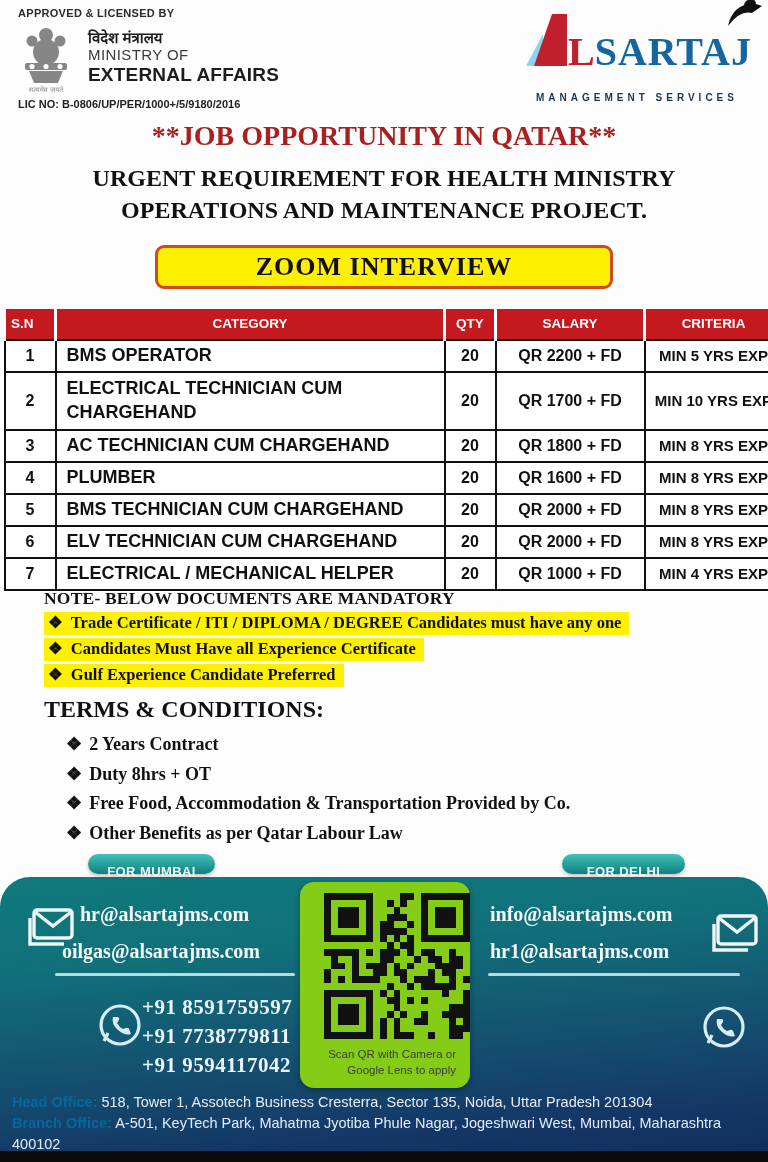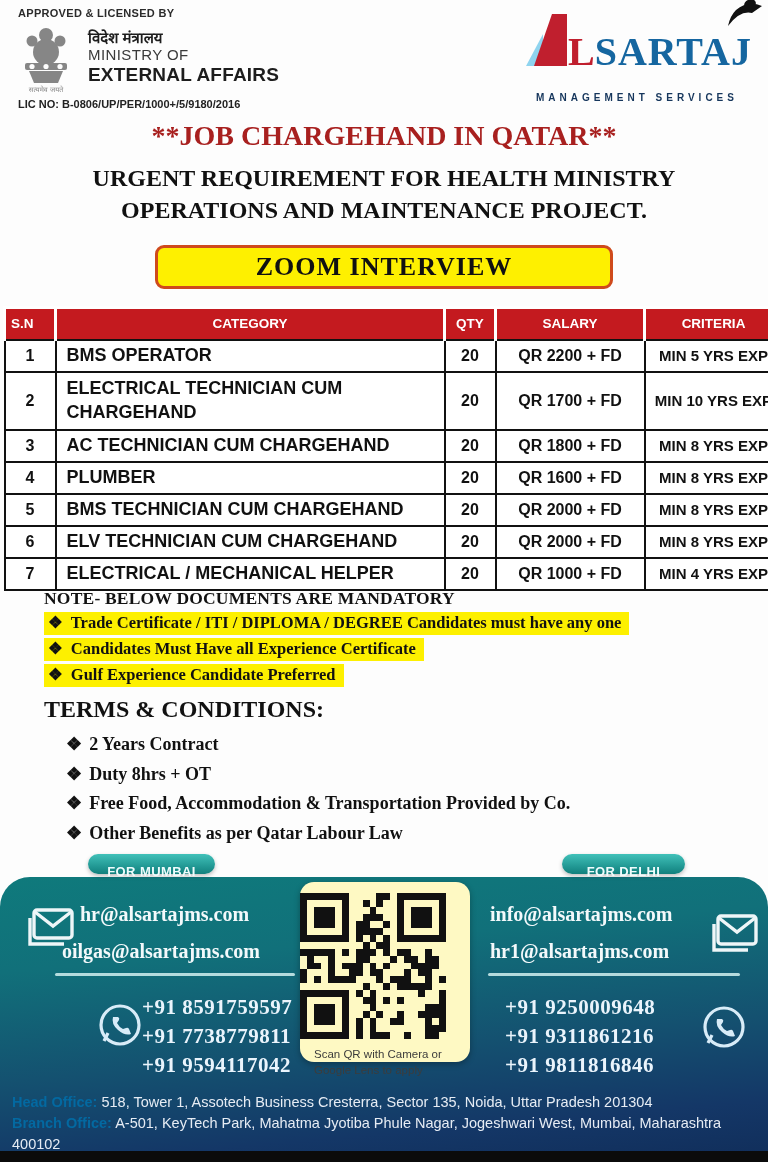--- a/index.html
+++ b/index.html
@@ -77,22 +77,22 @@
   .emails-right{left:490px;top:896px;text-align:left;}
   .divider{top:973px;height:3px;background:rgba(210,240,240,.85);border-radius:2px;}
   .div-left{left:55px;width:240px;}
   .div-right{left:488px;width:252px;}
 
   .phones{font-family:"Liberation Serif",serif;font-size:21px;font-weight:800;color:#eaf4fc;
           line-height:29px;letter-spacing:.5px;white-space:nowrap;}
   .phones-left{left:142px;top:993px;}
   .phones-right{left:505px;top:993px;}
 
-  .qrbox{left:300px;top:882px;width:170px;height:180px;background:#fef9c3;border-radius:14px;
-         box-shadow:0 2px 6px rgba(0,0,0,.3);text-align:left;}
+  .qrbox{left:300px;top:882px;width:170px;height:206px;background:#84cc16;border-radius:14px;
+         box-shadow:0 2px 6px rgba(0,0,0,.3);text-align:right;}
   .qrbox svg{margin-top:11px;}
   .qr-caption{font-size:11.5px;color:#3c3c3c;line-height:1.35;margin-top:4px;padding:0 14px;font-weight:500;}
 
   .footer{left:12px;top:1092px;width:748px;font-size:14.5px;color:#e6ecf4;line-height:21px;}
   .footer b{color:#0369a1;font-weight:800;}
   .blackbar{left:0;top:1151px;width:768px;height:11px;background:#0b0b0b;}
 </style>
 </head>
 <body>
 
@@ -138,21 +138,21 @@
       <span class="figure">
         <svg width="38" height="30" viewBox="0 0 38 30">
           <ellipse cx="24" cy="6" rx="6" ry="4.5" fill="#111" transform="rotate(-20 24 6)"></ellipse>
           <path d="M2 28 Q14 12 26 15 L36 8 Q22 2 10 12 Q4 18 2 28 Z" fill="#111"></path>
         </svg>
       </span>
     </div>
     <div class="logo-tag">MANAGEMENT SERVICES</div>
   </div>
 
-  <div class="abs title">**JOB CHARGEHAND IN QATAR**</div>
+  <div class="abs title">**JOB OPPORTUNITY IN QATAR**</div>
   <div class="abs subtitle">
     <div>URGENT REQUIREMENT FOR HEALTH MINISTRY</div>
     <div>OPERATIONS AND MAINTENANCE PROJECT.</div>
   </div>
   <div class="abs banner">ZOOM INTERVIEW</div>
 
   <table class="jobs abs">
     <thead>
         <tr>
           <th class="col0">S.N</th>
@@ -285,25 +285,20 @@
       <path d="M10 41 L14 33" stroke="#d8ecf8" stroke-width="3.2" fill="none"></path>
       <path d="M19 17 q-2 7 5 13 q7 6 13 4 l-2-5 q-1-2-3-1 l-3 1 q-4-2-6-6 l2-3 q1-2-1-3 Z" fill="#d8ecf8"></path>
     </svg>
   </div>
   <div class="abs phones phones-left">
       <div>+91 8591759597</div>
       <div>+91 7738779811</div>
       <div>+91 9594117042</div>
     </div>
 
-  <div class="abs phones phones-right">
-      <div>+91 9250009648</div>
-      <div>+91 9311861216</div>
-      <div>+91 9811816846</div>
-    </div>
   <div class="abs" style="left:698px;top:1002px;">
     <svg width="52" height="52" viewBox="0 0 52 52">
       <circle cx="26" cy="25" r="19" fill="none" stroke="#d8ecf8" stroke-width="3.2"></circle>
       <path d="M10 41 L14 33" stroke="#d8ecf8" stroke-width="3.2" fill="none"></path>
       <path d="M19 17 q-2 7 5 13 q7 6 13 4 l-2-5 q-1-2-3-1 l-3 1 q-4-2-6-6 l2-3 q1-2-1-3 Z" fill="#d8ecf8"></path>
     </svg>
   </div>
 
   <div class="abs qrbox">
     <svg id="qr" width="146" height="146" viewBox="0 0 21 21" shape-rendering="crispEdges">

